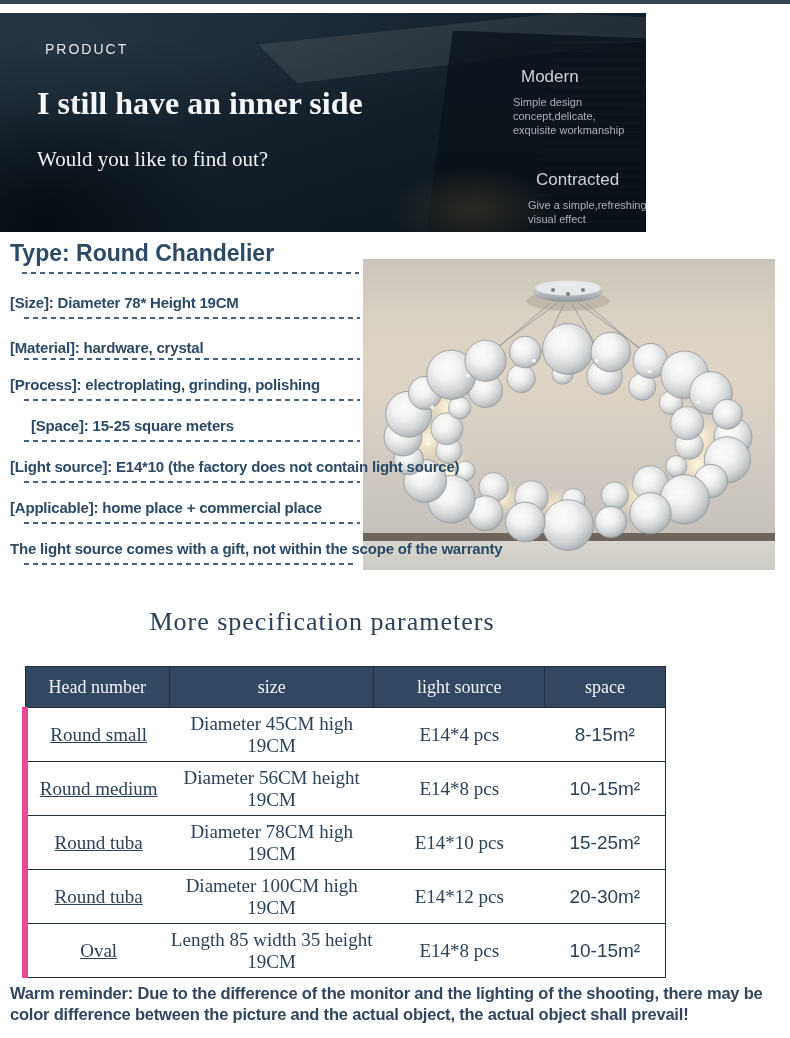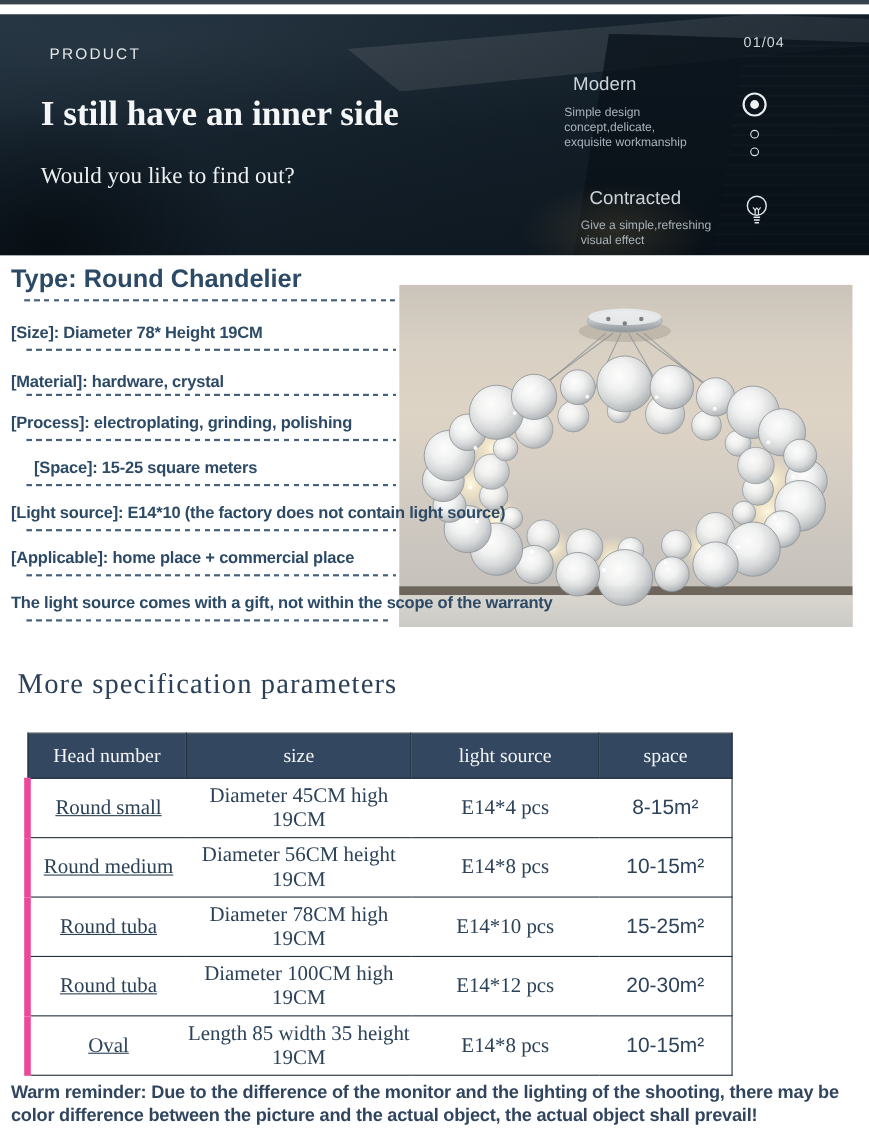--- a/index.html
+++ b/index.html
@@ -4,21 +4,21 @@
 <style>
   html,body{margin:0;padding:0;}
   body{
     width:790px;height:1038px;position:relative;background:#ffffff;
     font-family:"Liberation Sans",sans-serif;overflow:hidden;
   }
   
   .top-strip{position:absolute;left:0;top:0;width:790px;height:4px;background:#36424d;}
   
   .hero{
-    position:absolute;left:0;top:13px;width:790px;height:219px;overflow:hidden;
+    position:absolute;left:0;top:13px;width:646px;height:219px;overflow:hidden;
     background:linear-gradient(118deg,#243644 0%,#1a2935 45%,#121e28 100%);
   }
   .hero-sky{position:absolute;left:0;top:0;width:100%;height:60%;
     background:radial-gradient(ellipse at 15% 20%,rgba(120,140,155,.16),rgba(0,0,0,0) 60%);}
   .hero-roof{position:absolute;left:40%;top:0;width:60%;height:32%;
     background:linear-gradient(100deg,#5a646d,#3c464f);
     clip-path:polygon(0 45%,78% 0,100% 6%,100% 40%,10% 100%);opacity:.55;}
   .hero-block{position:absolute;right:0;top:8%;width:34%;height:92%;background:#0b141c;
     clip-path:polygon(12% 0,100% 4%,100% 100%,0 100%);opacity:.8;}
   .hero-slats{position:absolute;right:0;top:8%;width:20%;height:92%;
@@ -55,21 +55,21 @@
   .dash{position:absolute;height:2px;z-index:3;
     background:repeating-linear-gradient(90deg,#45617c 0 5px,rgba(0,0,0,0) 5px 9px);}
   
   .photo{position:absolute;left:363px;top:259px;width:412px;height:311px;z-index:1;
     background:linear-gradient(180deg,#cbc4ba 0%,#d8d0c3 18%,#ded4c5 38%,#d4cdc3 58%,#cac5be 78%,#c2bdb7 100%);}
   .photo-band{position:absolute;left:0;top:274px;width:100%;height:8px;background:#6e655c;}
   .photo-lower{position:absolute;left:0;top:282px;width:100%;height:29px;
     background:linear-gradient(180deg,#d9d6d0,#cccac4);}
   .photo svg{position:absolute;left:0;top:0;}
   
-  .section-title{position:absolute;left:16px;top:607px;width:644px;text-align:left;
+  .section-title{position:absolute;left:0;top:607px;width:644px;text-align:center;
     font-family:"Liberation Serif",serif;font-size:26px;color:#2c4058;letter-spacing:1px;}
   
   table.spec-table{position:absolute;left:22px;top:666px;width:644px;border-collapse:collapse;
     font-family:"Liberation Serif",serif;}
   table.spec-table th{background:#334760;color:#f2f4f6;font-weight:normal;font-size:18px;
     height:38px;border:1px solid #232e3b;}
   table.spec-table td{font-size:19px;color:#2c4258;text-align:center;height:51px;
     border-top:1px solid #232e3b;border-bottom:1px solid #232e3b;}
   table.spec-table td:first-child{border-left:6px solid #ec4899;text-decoration:underline;}
   table.spec-table td:last-child{border-right:1px solid #232e3b;}

